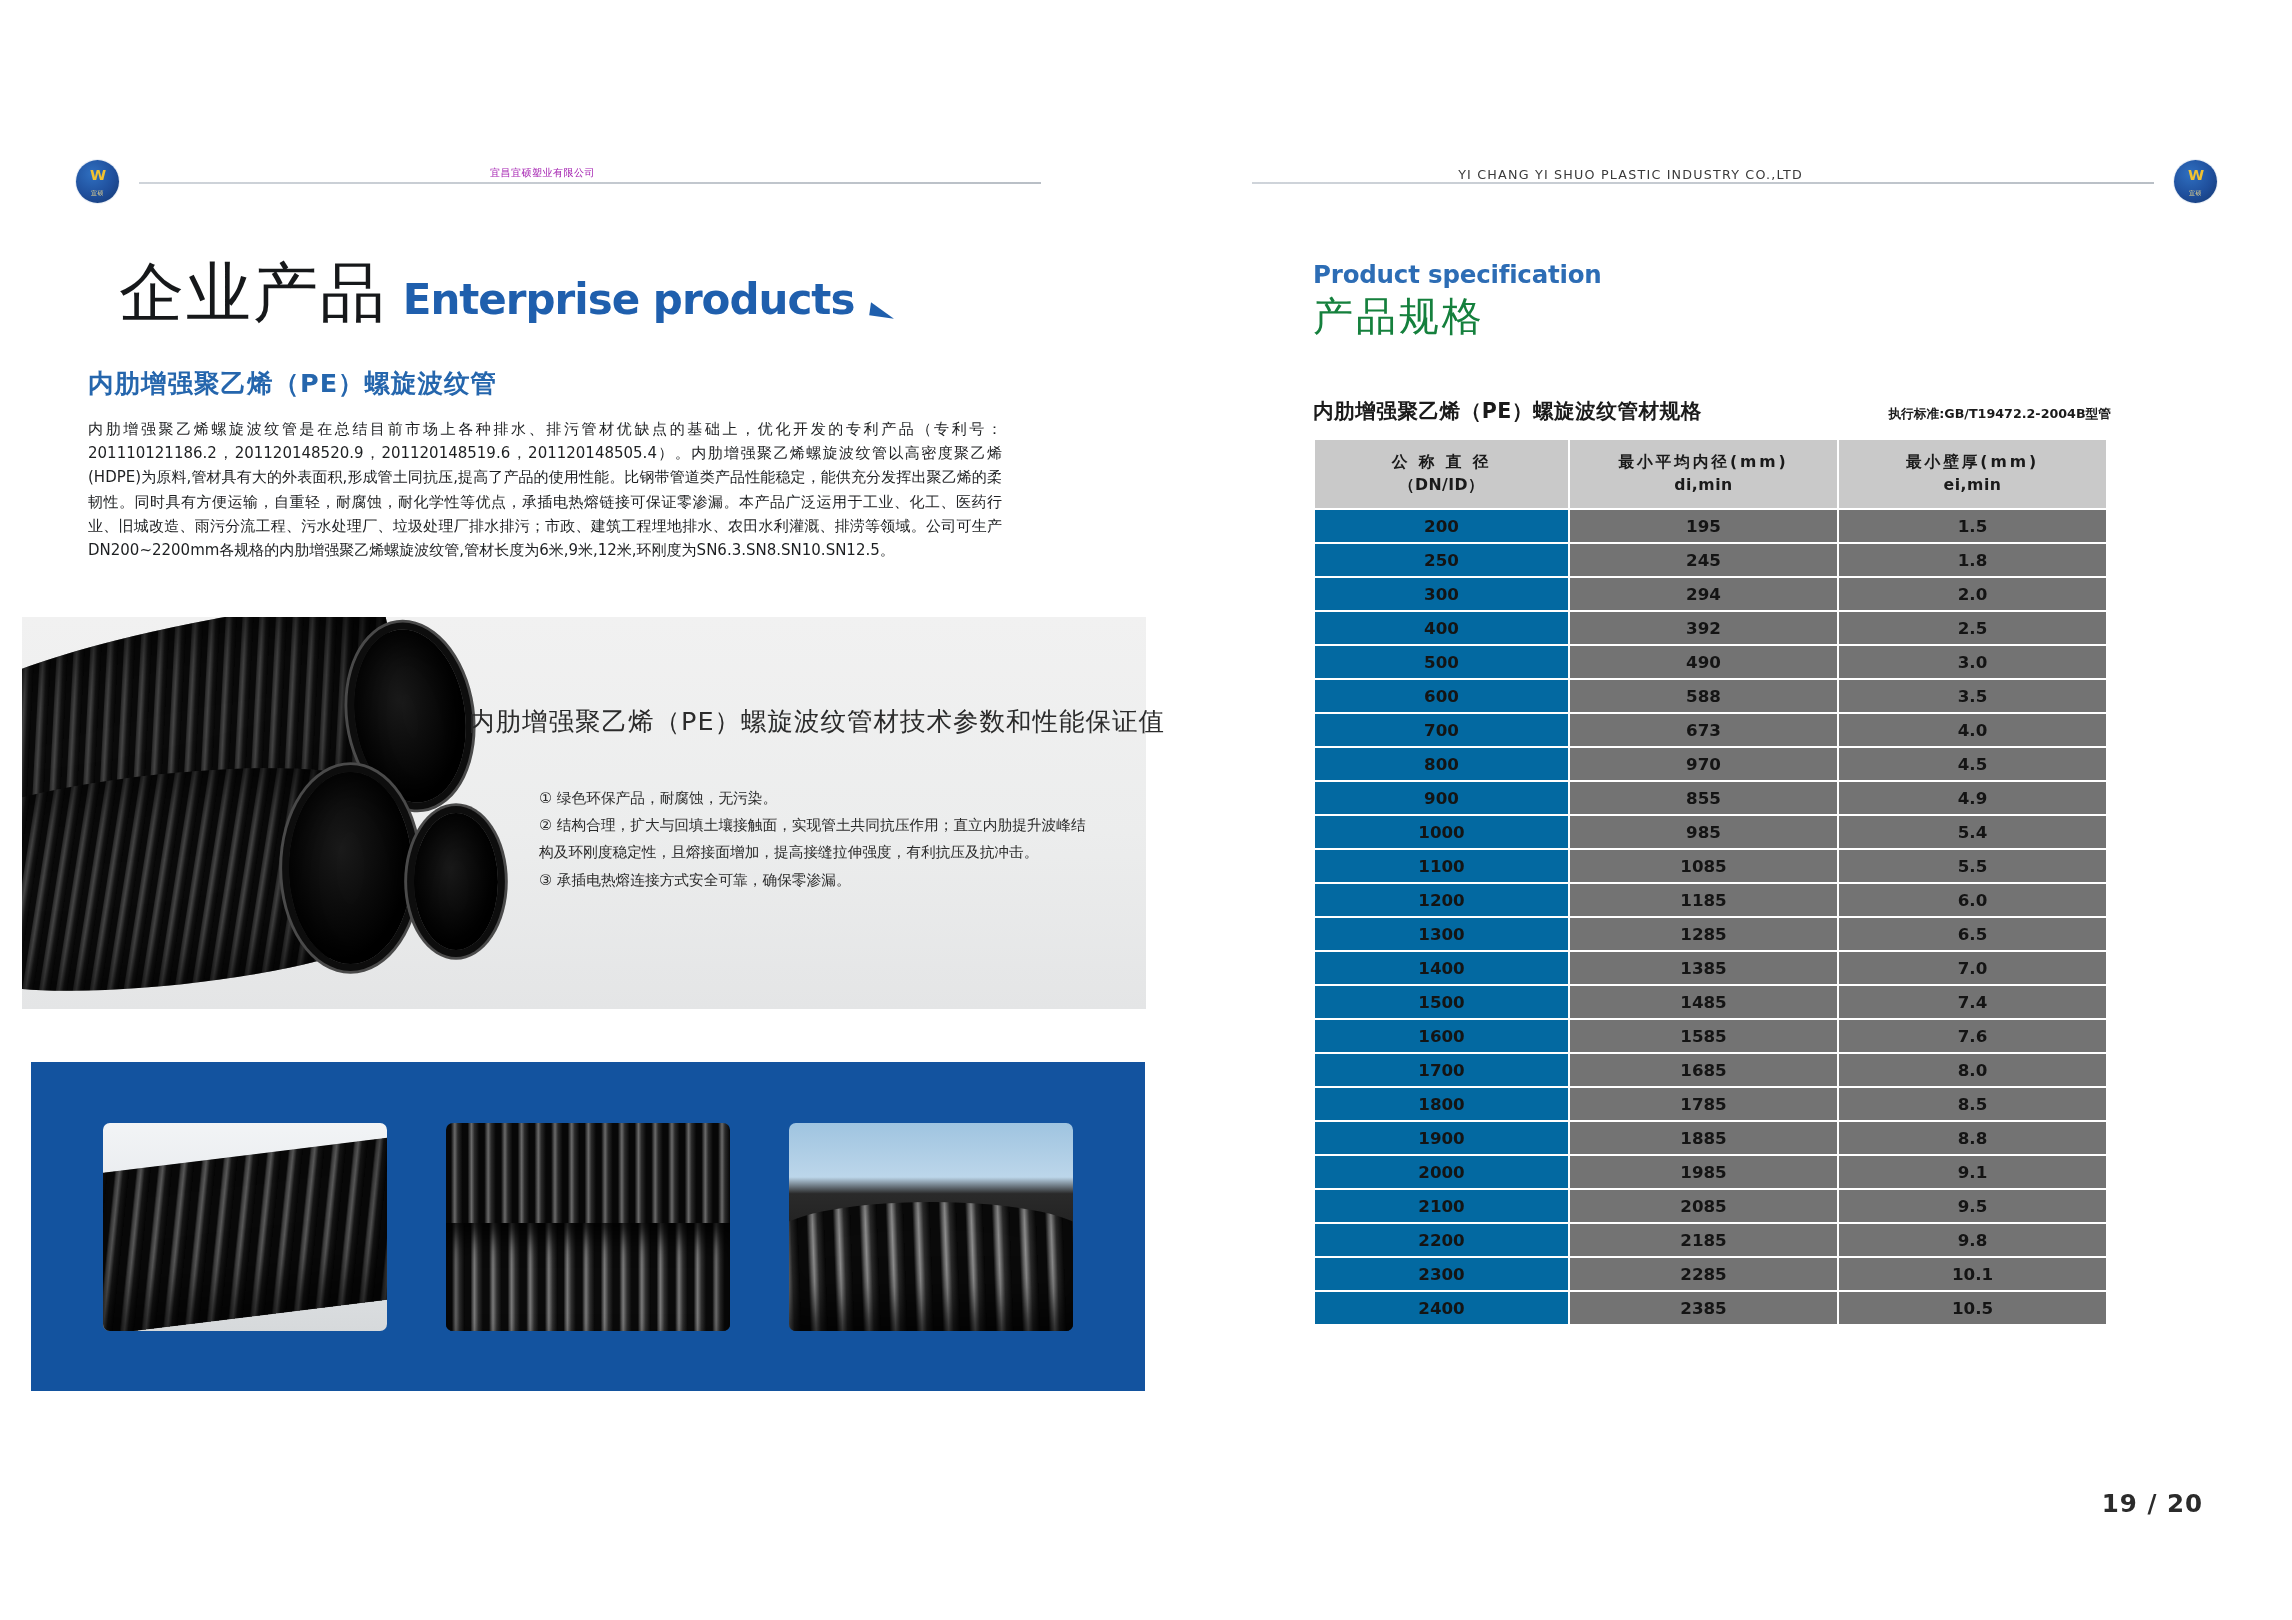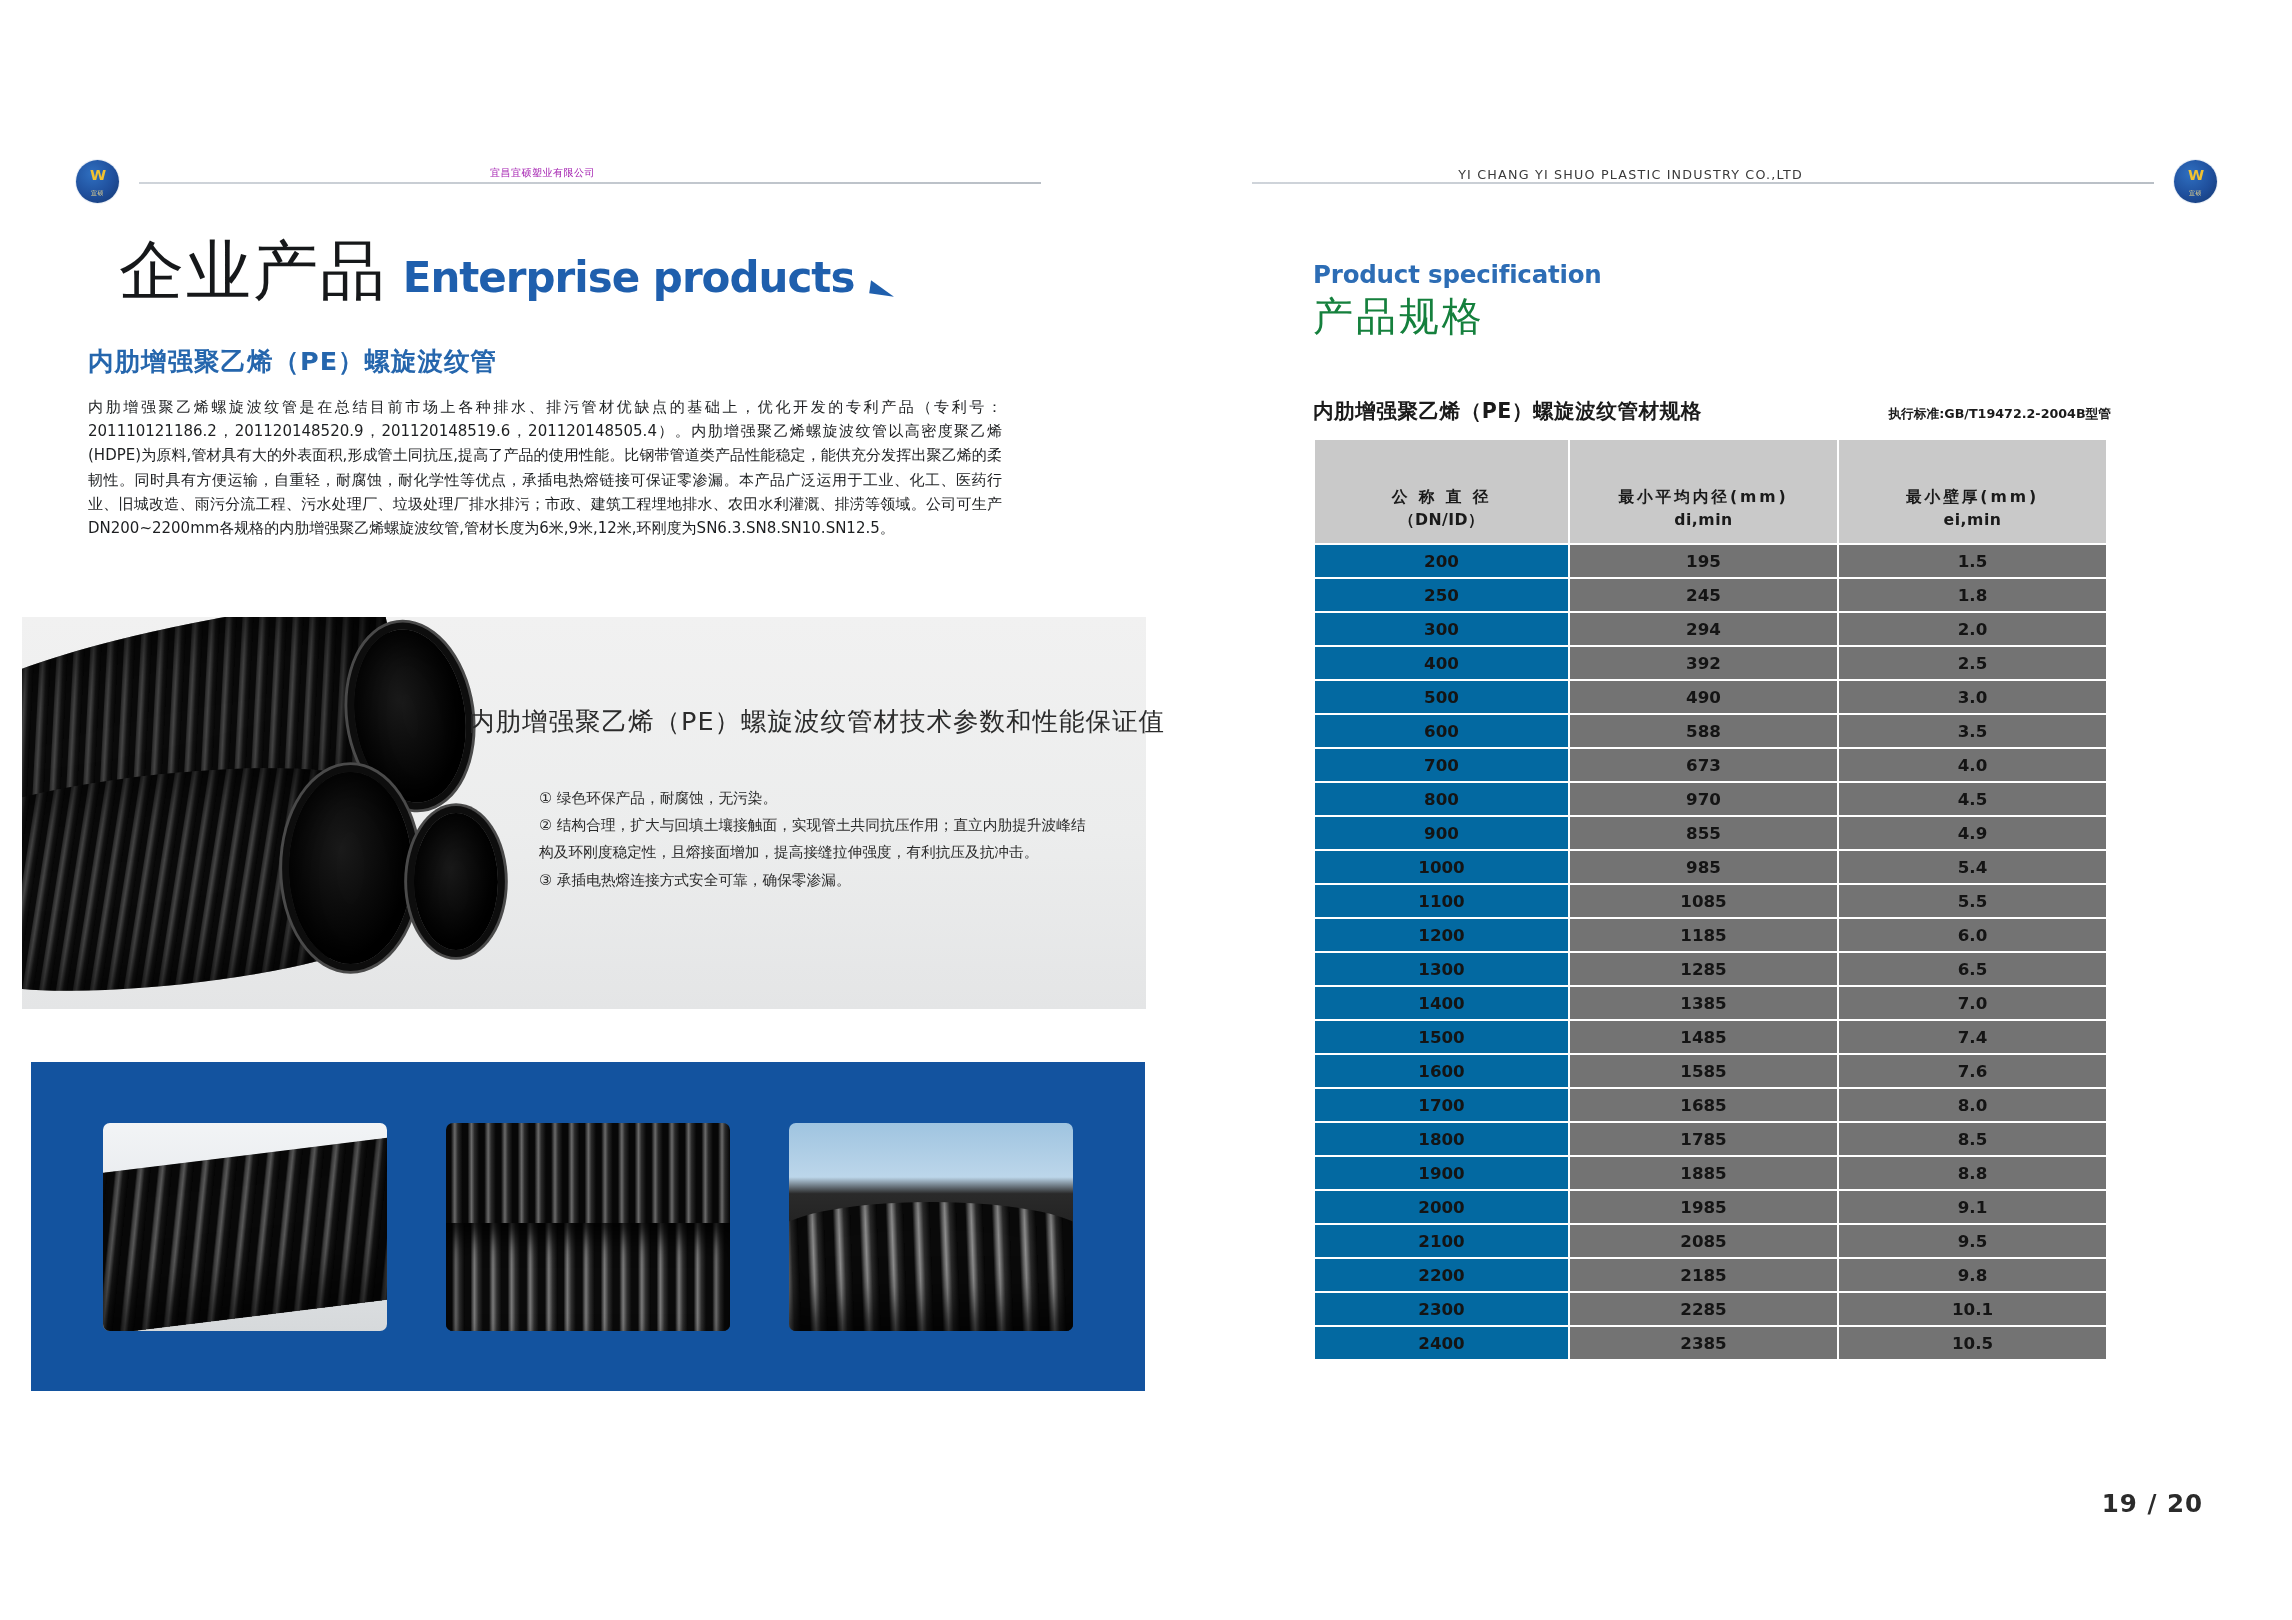--- a/index.html
+++ b/index.html
@@ -85,21 +85,21 @@
     color: #3a3a3a;
     letter-spacing: 1.2px;
     white-space: nowrap;
     text-align: center;
   }
 
   
   .left-col {
     position: absolute;
     left: 31px;
-    top: 200px;
+    top: 222px;
     width: 1108px;
   }
 
   .title-row {
     display: flex;
     align-items: flex-end;
     gap: 15.7px;
     padding-left: 88px;
     height: 103px;
   }
@@ -348,21 +348,21 @@
   table.spec th {
     background: #c9c9c9;
     color: #1a1a1a;
     font-size: 15.7px;
     font-weight: bold;
     padding: 10.8px 3.9px 11.8px;
     line-height: 1.45;
     text-align: center;
     border: none;
   }
-  table.spec th .hdr-l1 { letter-spacing: 2.9px; display: block; margin-top: 35px; }
+  table.spec th .hdr-l1 { letter-spacing: 2.9px; display: block; }
   table.spec th .hdr-l2 { display: block; letter-spacing: 0.5px; }
   table.spec td {
     text-align: center;
     font-size: 16.7px;
     font-weight: bold;
     color: #141414;
     padding: 6px 3.9px;
     border: none;
   }
   table.spec td.c0 { background: #0369a1; }

